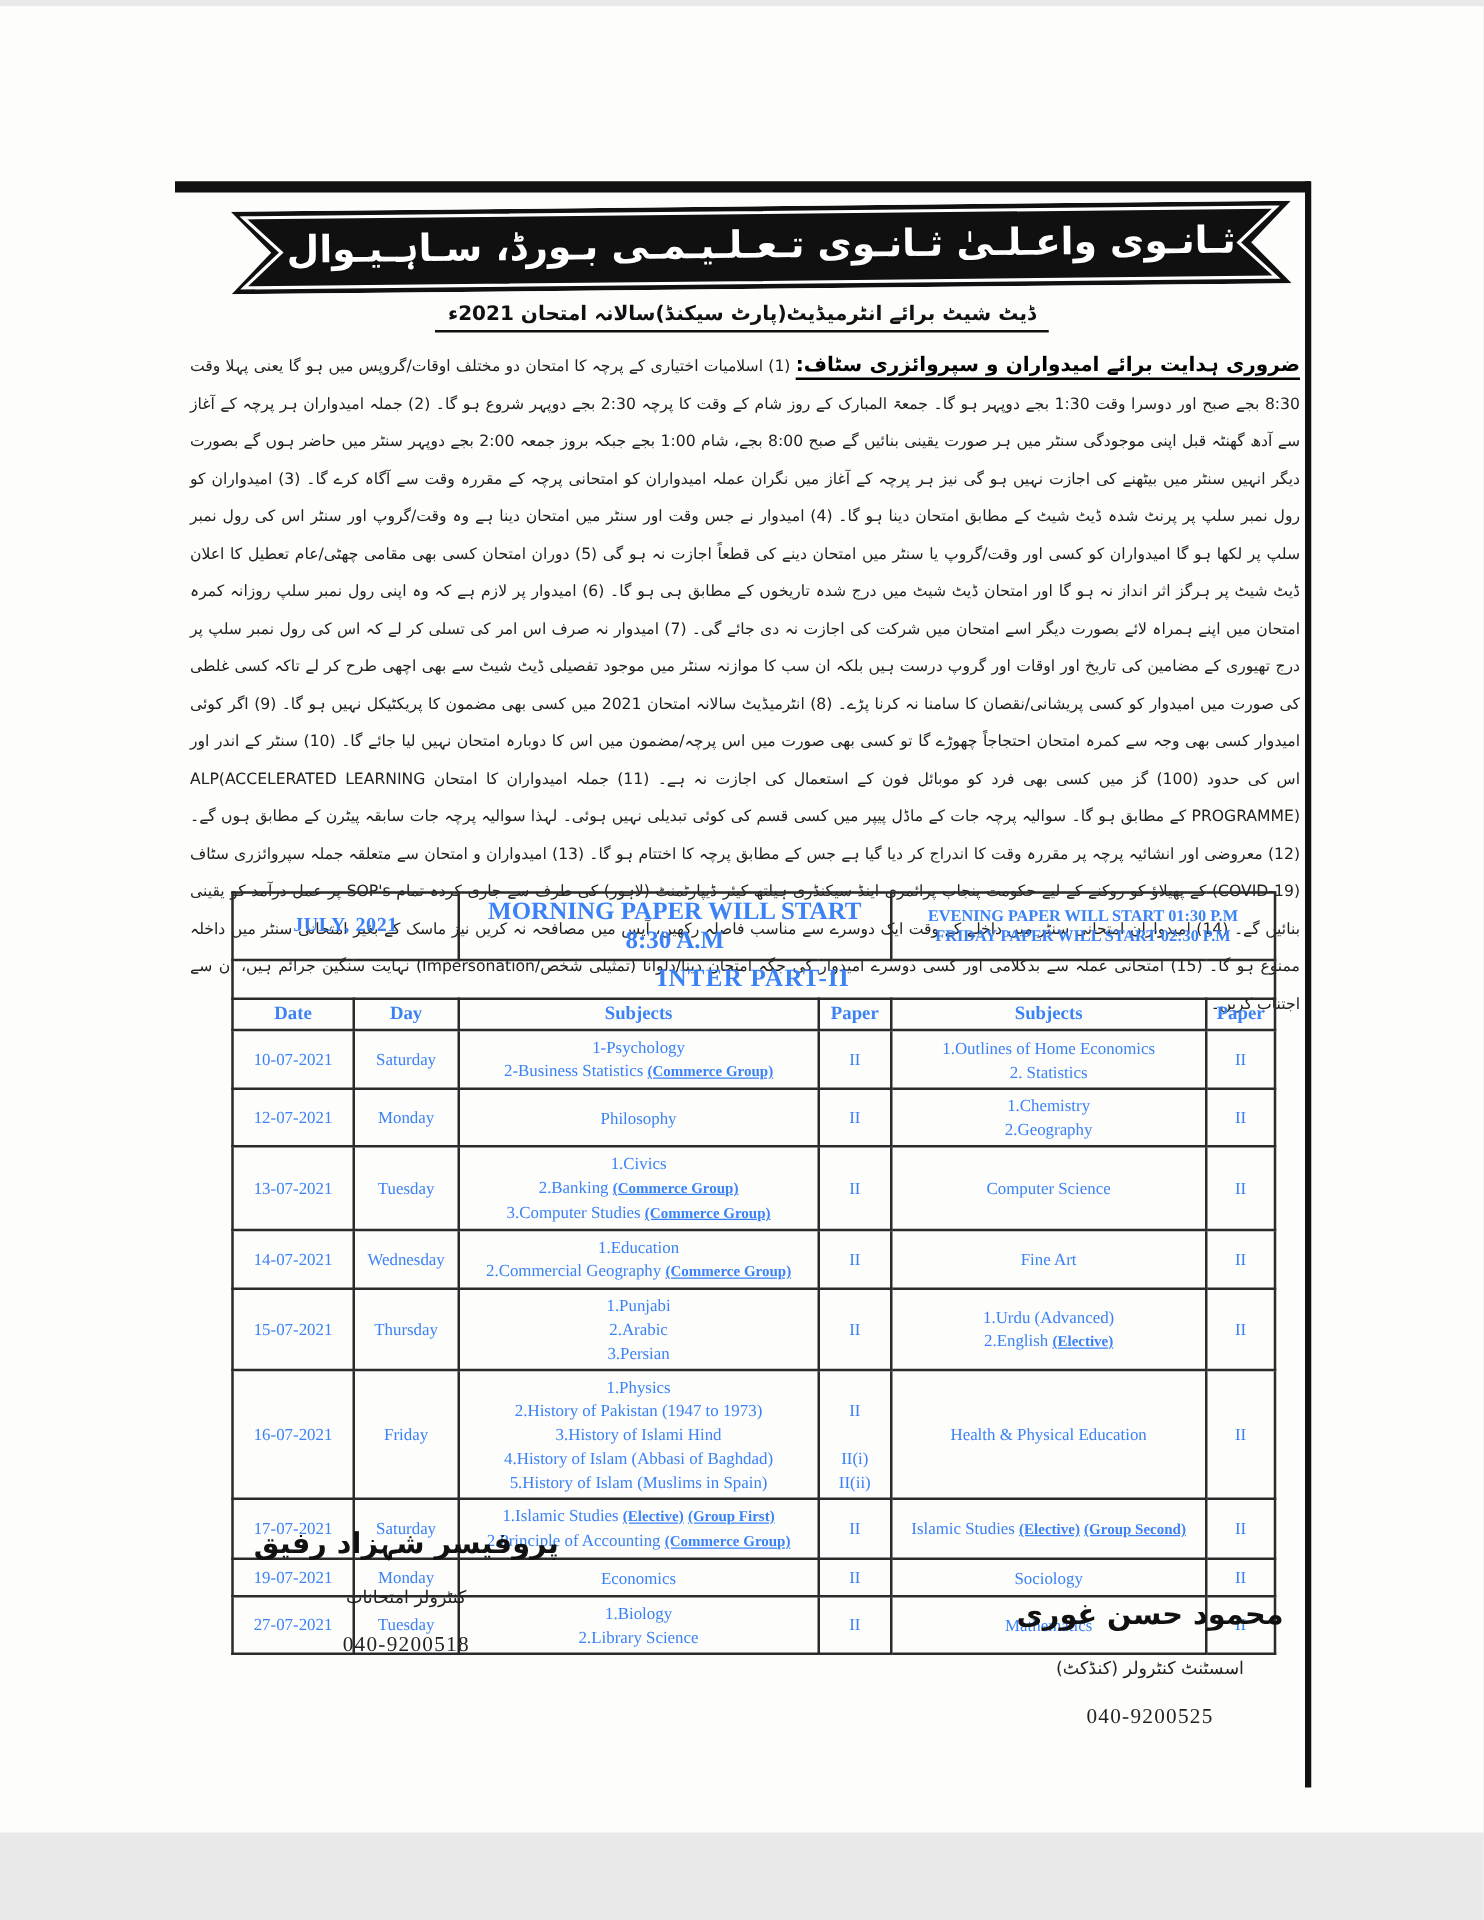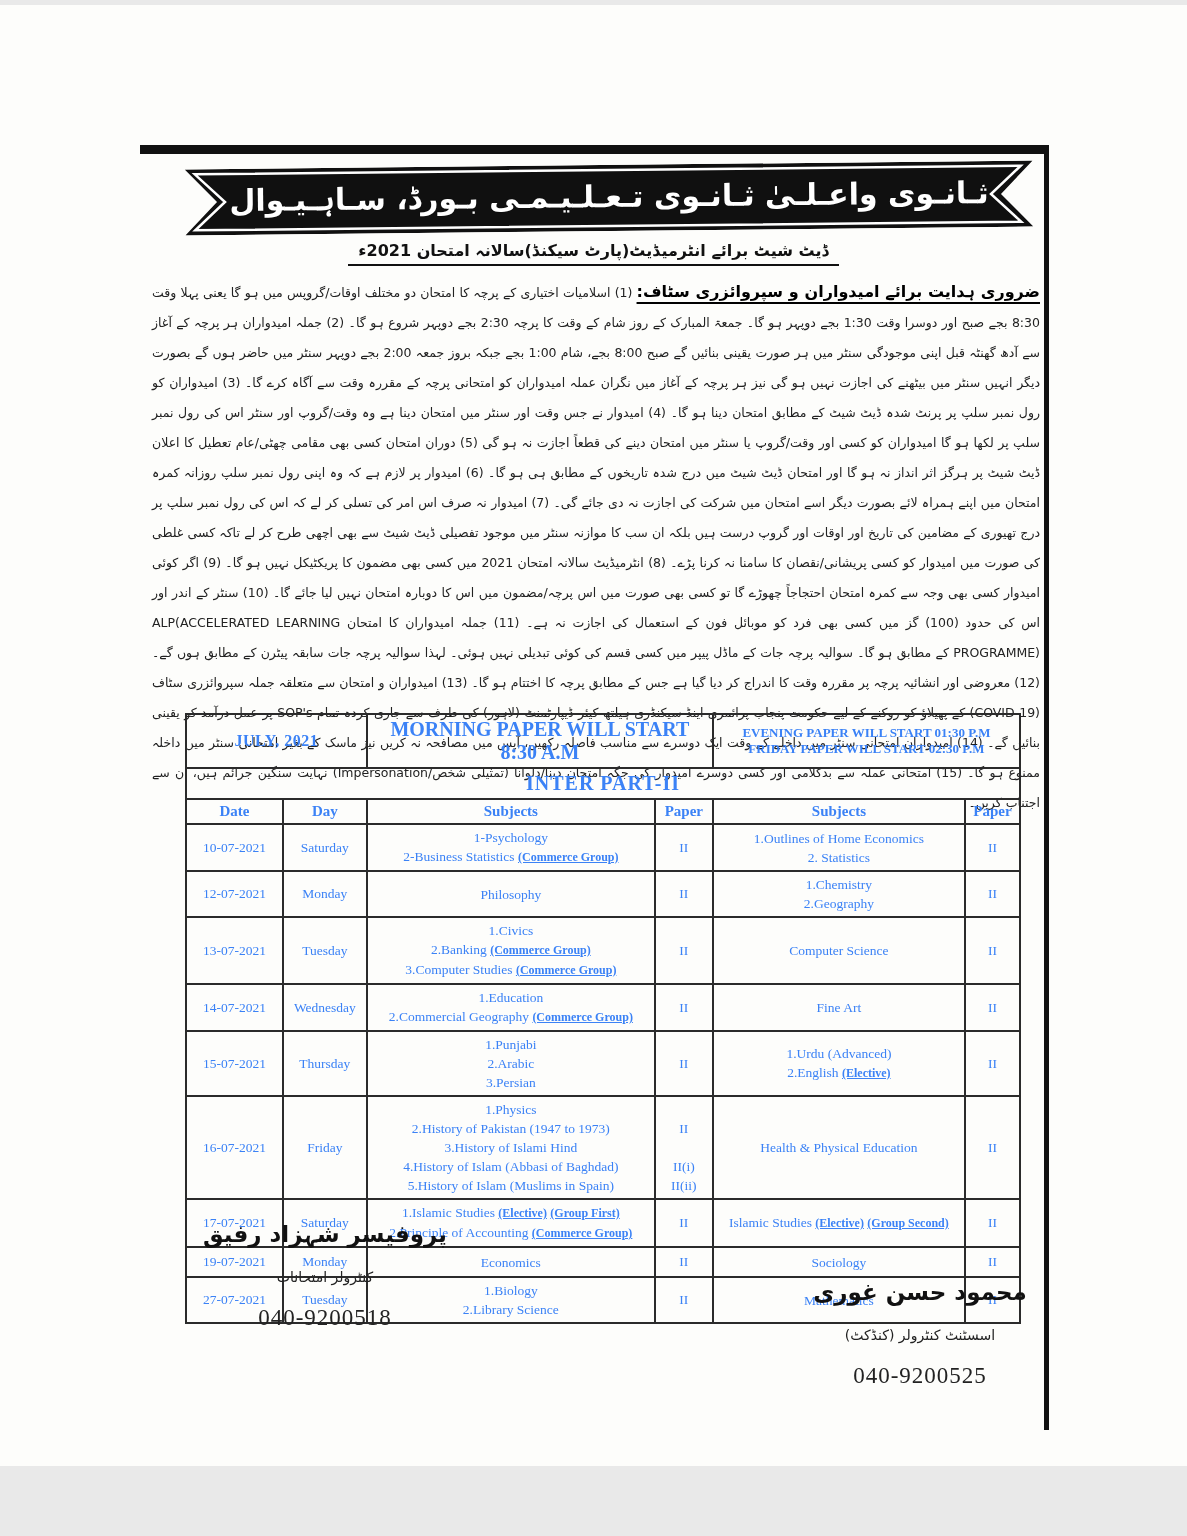--- a/index.html
+++ b/index.html
@@ -86,21 +86,21 @@
   .sig-name  {
     font-family:"DejaVu Sans", sans-serif; direction:rtl;
     font-weight:bold; font-size:23px; color:#111;
   }
   .sig-title {
     font-family:"DejaVu Sans", sans-serif; direction:rtl;
     font-size:14px; color:#222; margin-top:22px;
   }
   .sig-phone {
     font-family:"Liberation Serif", serif;
-    font-size:23px; letter-spacing:1px; color:#222; margin-top:20px;
+    font-size:17px; letter-spacing:1px; color:#222; margin-top:20px;
   }
 </style>
 </head>
 <body>
 
 <div class="page">
 
   <div class="top-rule"></div>
   <div class="right-rule"></div>
 

